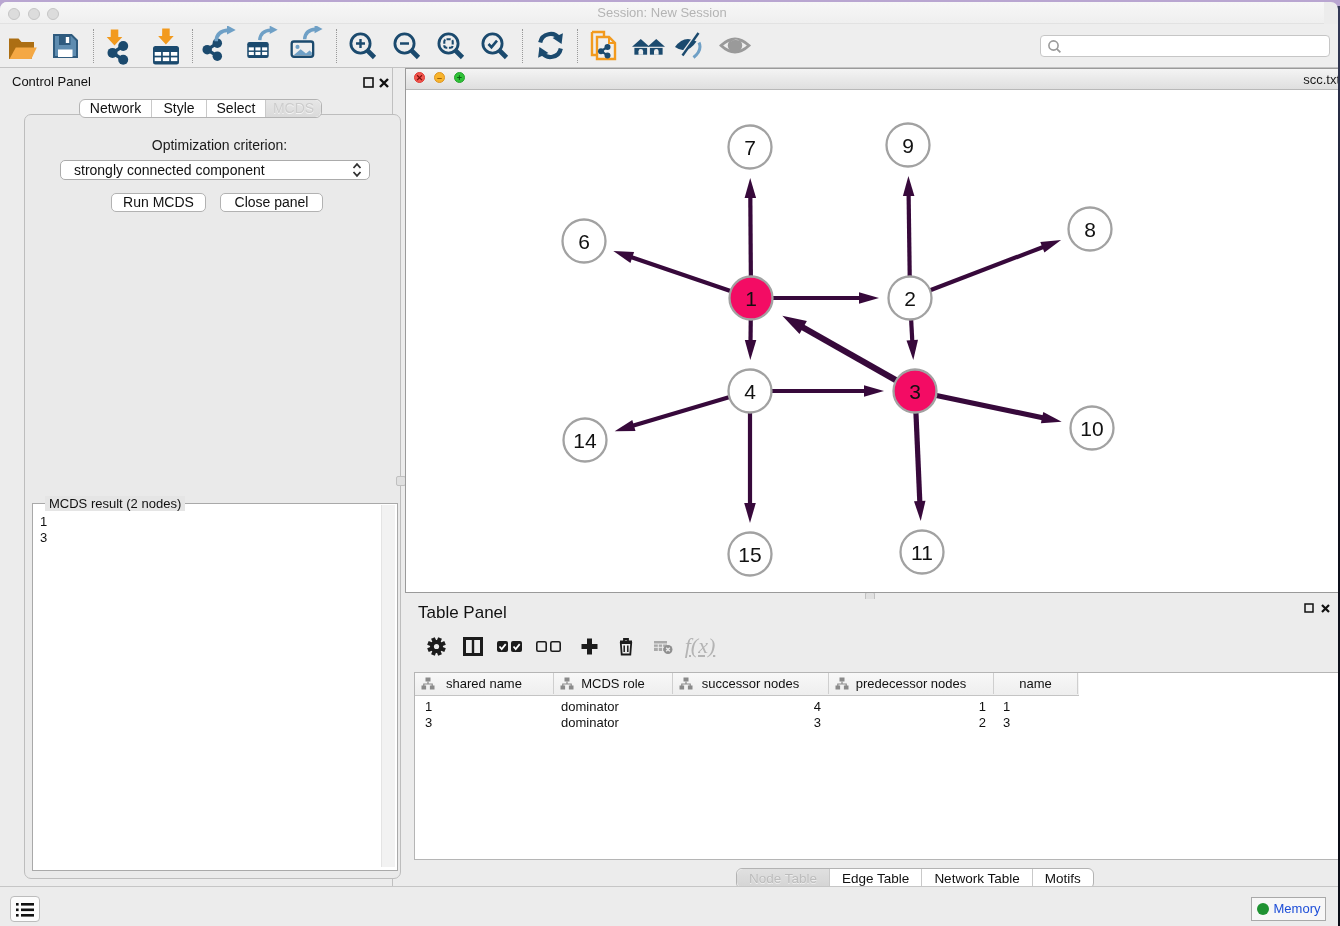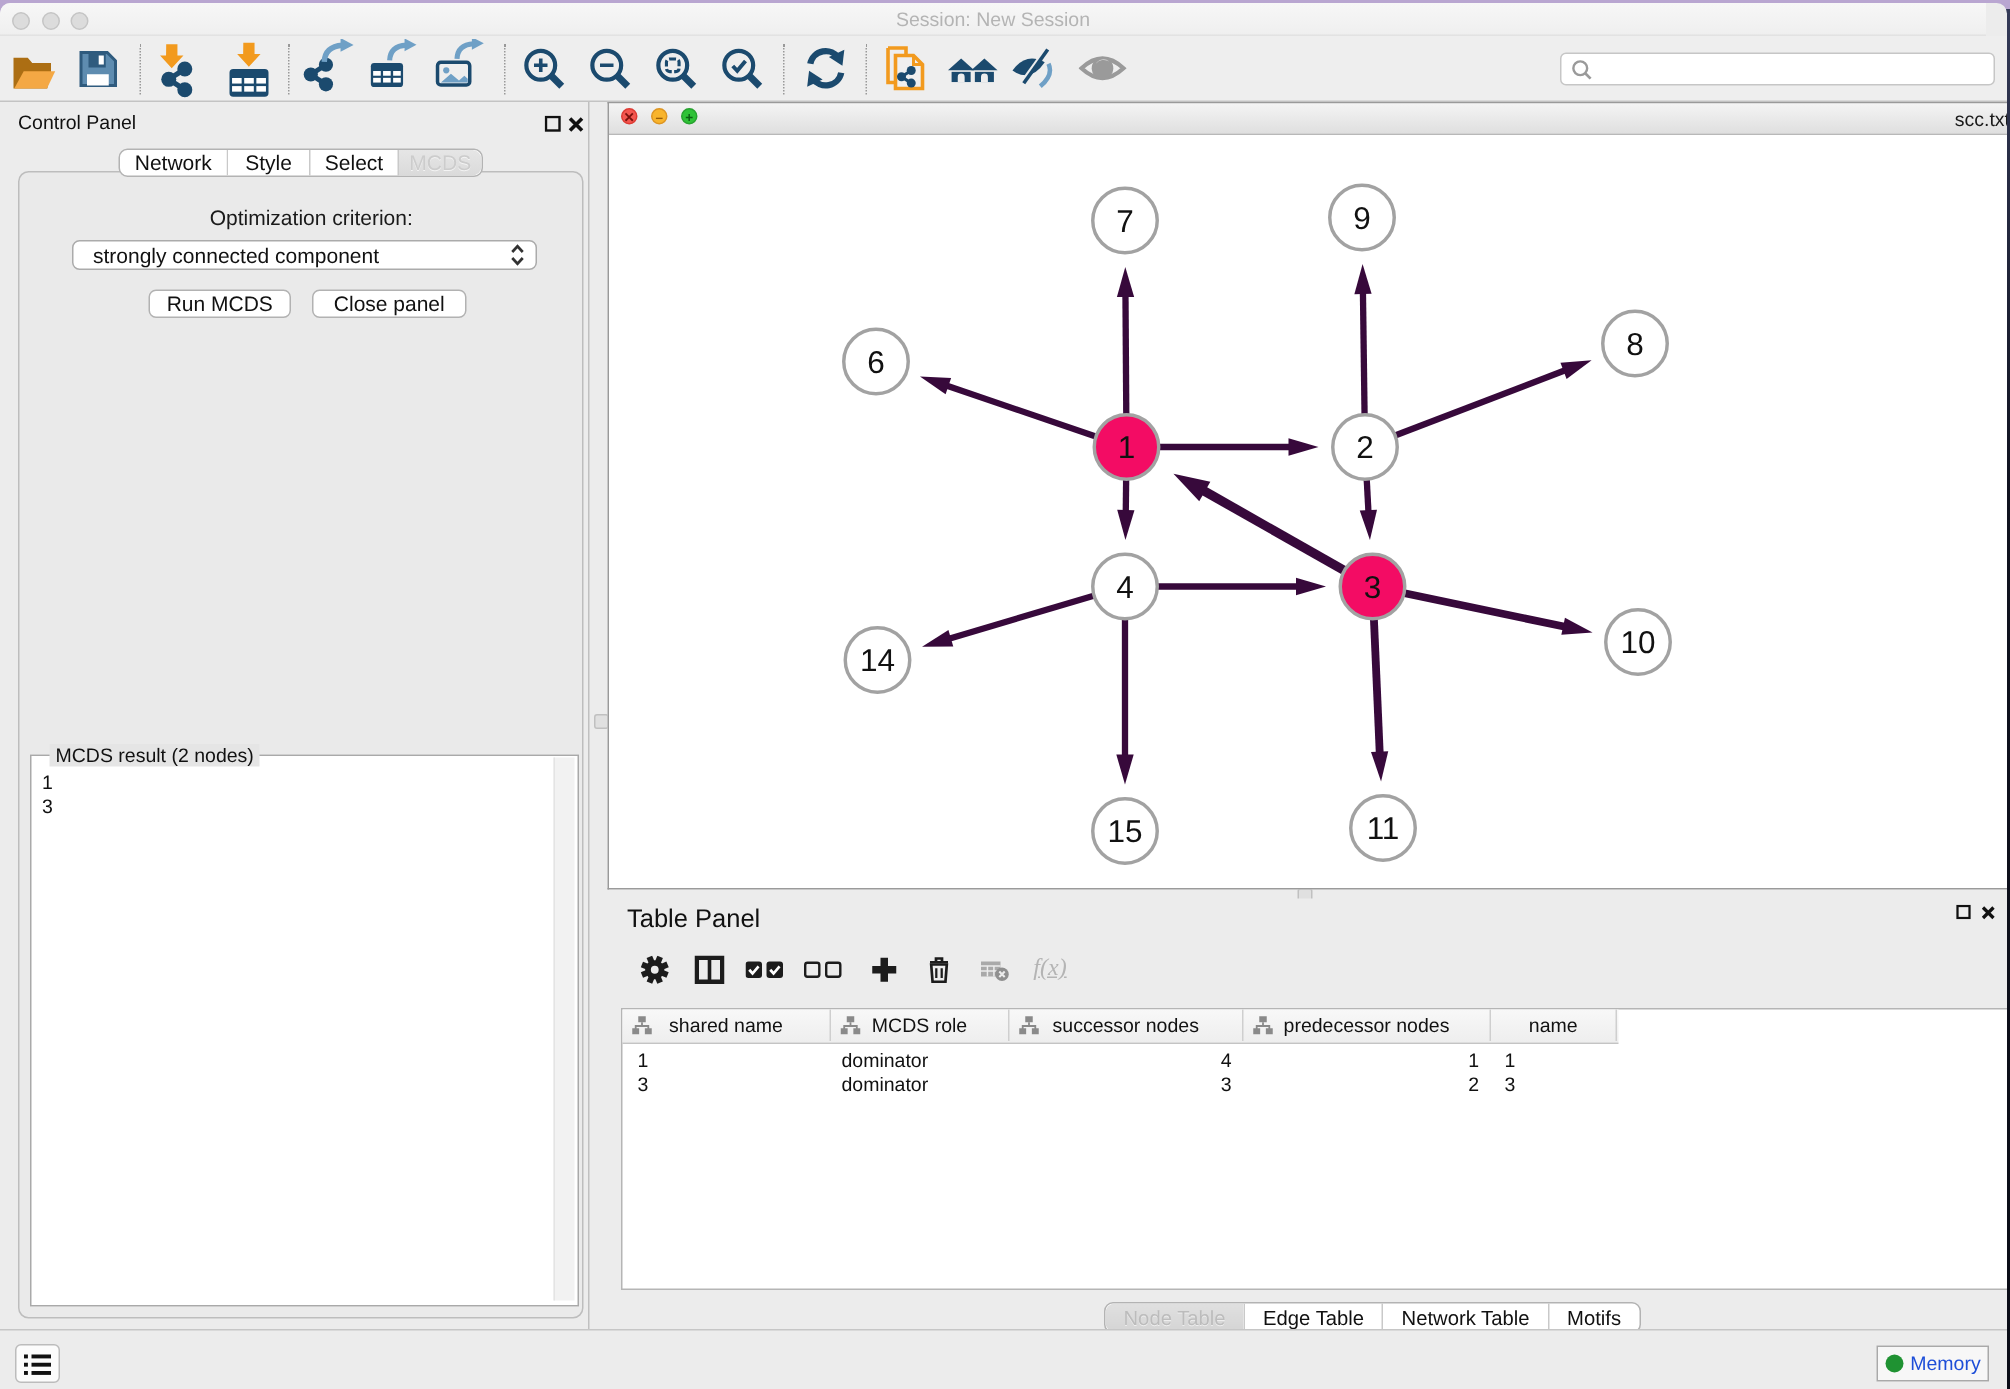--- a/index.html
+++ b/index.html
@@ -14,21 +14,21 @@
   #toolbar{position:absolute;left:0;top:22px;right:0;height:43px;background:#eeeeee;border-bottom:1px solid #c3c3c3;}
   .sep{position:absolute;top:5px;height:34px;width:0;border-left:1px dotted #999;}
   .tico{position:absolute;top:0;height:43px;display:flex;align-items:center;justify-content:center;}
   #search{position:absolute;left:1040px;top:11px;width:290px;height:22px;background:#fff;border:1px solid #c6c6c6;border-radius:4px;box-sizing:border-box;}
   
   #cpanel{position:absolute;left:0;top:66px;width:393px;height:818px;background:#ececec;border-right:1px solid #c0c0c0;box-sizing:border-box;}
   #cphead{position:absolute;left:12px;top:6px;font-size:13px;color:#111;}
   #cptabs{position:absolute;left:79px;top:31px;height:19px;width:243px;z-index:5;border:1px solid #b3b3b3;border-radius:6px;background:#fff;box-sizing:border-box;display:flex;}
   .cptab{font-size:14px;font-weight:400;color:#111;text-align:center;line-height:17px;border-right:1px solid #c9c9c9;box-sizing:border-box;}
   #tabmcds{background:linear-gradient(#e6e6e6,#dadada);color:#cccccc;text-shadow:0 1px 0 #f4f4f4;border-right:none;border-radius:0 6px 6px 0;}
-  #cpcontent{position:absolute;left:12px;top:46px;width:377px;height:765px;border:1px solid #bdbdbd;border-radius:7px;background:#eaeaea;box-sizing:border-box;}
+  #cpcontent{position:absolute;left:24px;top:46px;width:377px;height:765px;border:1px solid #bdbdbd;border-radius:7px;background:#eaeaea;box-sizing:border-box;}
   #optlabel{position:absolute;left:7px;width:100%;top:22px;text-align:center;font-size:14px;color:#1a1a1a;}
   #dropdown{position:absolute;left:35px;top:45px;width:310px;height:20px;background:#fff;border:1px solid #ababab;border-radius:5px;box-sizing:border-box;font-size:14px;color:#111;line-height:18px;padding-left:13px;}
   .btn{position:absolute;top:78px;height:19px;background:#fff;border:1px solid #b2b2b2;border-radius:5px;box-sizing:border-box;font-size:14px;color:#111;text-align:center;line-height:17px;}
   #mcdsbox{position:absolute;left:7px;top:388px;width:364px;height:366px;border:1px solid #a9a9a9;background:#fff;}
   #mcdslabel{position:absolute;left:12px;top:-8px;background:#e5e5e5;padding:0 4px;font-size:13px;color:#111;}
   #mcdstext{position:absolute;left:1px;top:10px;font-size:13px;color:#111;line-height:16px;padding-left:6px;}
   #mcdsscroll{position:absolute;right:2px;top:1px;width:13px;height:362px;background:#f2f2f2;border-left:1px solid #e4e4e4;}
   
   #netwin{position:absolute;left:405px;top:66px;width:935px;height:525px;background:#fff;border:1px solid #9a9a9a;border-right:none;box-sizing:border-box;}
   #nettitle{position:absolute;left:0;top:0;right:0;height:20px;background:linear-gradient(#f4f4f4,#dfdfdf);border-bottom:1px solid #b8b8b8;}
@@ -367,21 +367,21 @@
         </div>
         <div class="tico" style="left:241px;width:34px;height:44px;">
           <svg width="21" height="17" viewBox="0 0 21 17" style="">
             <rect x="1" y="3" width="13" height="10" fill="#a9a9a9"></rect>
             <path d="M1,6 h13 M1,9.3 h13 M5.3,6 v7 M9.6,6 v7" stroke="#ececec" stroke-width="1"></path>
             <circle cx="15" cy="11.5" r="4.5" fill="#8f8f8f"></circle>
             <path d="M13.2,9.7 l3.6,3.6 M16.8,9.7 l-3.6,3.6" stroke="#ececec" stroke-width="1.4"></path>
           </svg>
         </div>
         <div class="tico" style="left:278px;width:34px;height:44px;">
-          <span style="font-family:'Liberation Serif',serif;font-style:italic;font-size:16px;color:#b4b4b4;text-decoration:underline;">f(x)</span>
+          <span style="font-family:'Liberation Serif',serif;font-style:italic;font-size:22px;color:#b4b4b4;text-decoration:underline;">f(x)</span>
         </div>
       </div>
     <div id="ttable">
       <div id="thead" style="width:664px;">
           <div class="thcell" style="left:0px;width:139px;">
             <svg width="14" height="13" viewBox="0 0 14 13" style="position:absolute;left:6px;top:4px;">
               <rect x="4.5" y="0.5" width="5" height="4" fill="#8a8a8a"></rect>
               <path d="M7,4.5 v2.5 M2.8,9 v-2 h8.4 v2" stroke="#8a8a8a" stroke-width="1.2" fill="none"></path>
               <rect x="0.5" y="8.5" width="4.6" height="4" fill="#8a8a8a"></rect>
               <rect x="8.9" y="8.5" width="4.6" height="4" fill="#8a8a8a"></rect>

